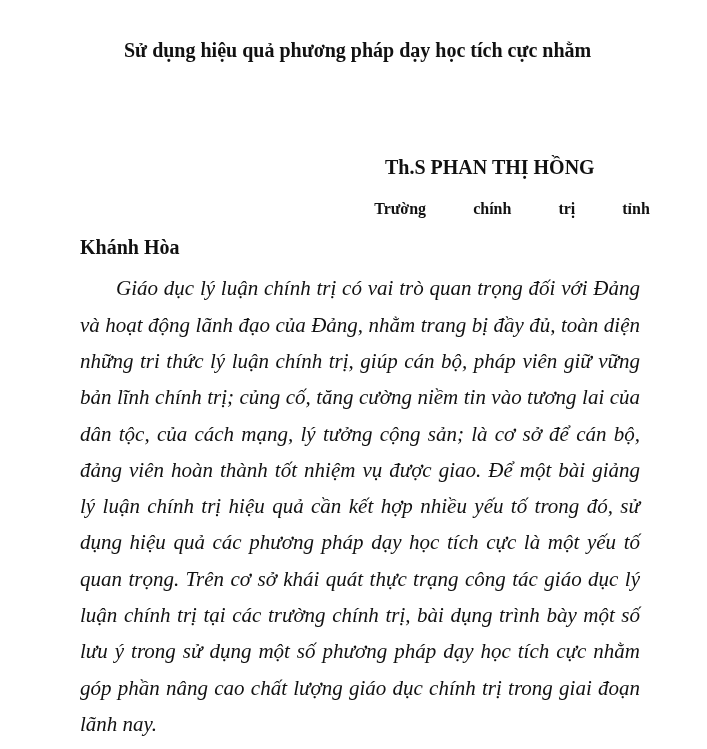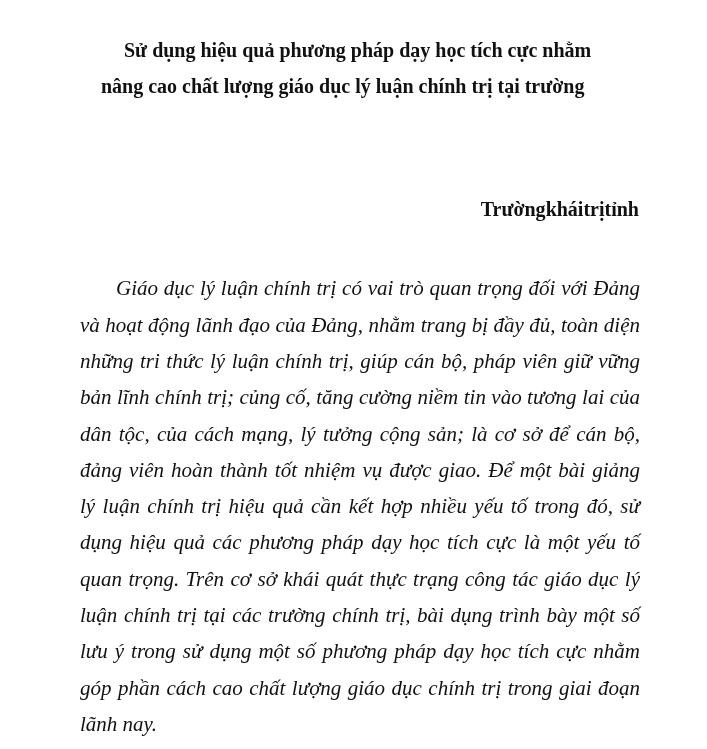--- a/index.html
+++ b/index.html
@@ -40,24 +40,25 @@
     font-size: 20px;
     line-height: 24px;
     white-space: nowrap;
   }
   .affil-1 {
     position: absolute;
     left: 385px;
     top: 189px;
     width: 254px;
     font-weight: bold;
-    font-size: 20px;
+    font-size: 16px;
     line-height: 24px;
     display: flex;
-    justify-content: flex-end;
+    justify-content: center;
+    gap: 47px;
   }
   .affil-2 {
     position: absolute;
     left: 80px;
     top: 227px;
     font-weight: bold;
     font-size: 20px;
     line-height: 24px;
     white-space: nowrap;
   }
@@ -91,43 +92,44 @@
     margin-right: 22px;
     vertical-align: top;
   }
 </style>
 </head>
 <body>
 
 <div class="page">
 
   <div class="title-line t1">Sử dụng hiệu quả phương pháp dạy học tích cực nhằm</div>
-  <div class="title-line t2">nâng cao chất lượng giáo dục lý luận chính trị tại trường</div>
 
+  <div class="author">Th.S PHAN THỊ HỒNG</div>
 
   <div class="affil-1">
     <span>Trường</span>
-    <span>khái</span>
+    <span>chính</span>
     <span>trị</span>
     <span>tỉnh</span>
   </div>
+  <div class="affil-2">Khánh Hòa</div>
 
   <div>
     <div class="body-text justify indent" style="top:268px">Giáo dục lý luận chính trị có vai trò quan trọng đối với Đảng</div>
     <div class="body-text justify" style="top:305px">và hoạt động lãnh đạo của Đảng, nhằm trang bị đầy đủ, toàn diện</div>
     <div class="body-text justify" style="top:341px">những tri thức lý luận chính trị, giúp cán bộ, pháp viên giữ vững</div>
     <div class="body-text justify" style="top:377px">bản lĩnh chính trị; củng cố, tăng cường niềm tin vào tương lai của</div>
     <div class="body-text justify" style="top:414px">dân tộc, của cách mạng, lý tưởng cộng sản; là cơ sở để cán bộ,</div>
     <div class="body-text justify" style="top:450px">đảng viên hoàn thành tốt nhiệm vụ được giao. Để một bài giảng</div>
     <div class="body-text justify" style="top:486px">lý luận chính trị hiệu quả cần kết hợp nhiều yếu tố trong đó, sử</div>
     <div class="body-text justify" style="top:522px">dụng hiệu quả các phương pháp dạy học tích cực là một yếu tố</div>
     <div class="body-text justify" style="top:559px">quan trọng. Trên cơ sở khái quát thực trạng công tác giáo dục lý</div>
     <div class="body-text justify" style="top:595px">luận chính trị tại các trường chính trị, bài dụng trình bày một số</div>
     <div class="body-text justify" style="top:631px">lưu ý trong sử dụng một số phương pháp dạy học tích cực nhằm</div>
-    <div class="body-text justify" style="top:668px">góp phần cách cao chất lượng giáo dục chính trị trong giai đoạn</div>
+    <div class="body-text justify" style="top:668px">góp phần nâng cao chất lượng giáo dục chính trị trong giai đoạn</div>
     <div class="body-text" style="top:704px">lãnh nay.</div>
   </div>
 
   <div class="cutoff">
     <span style="width:6px"></span><span style="width:4px;margin-left:60px"></span><span style="width:30px"></span><span style="width:40px"></span><span style="width:20px"></span><span style="width:50px"></span><span style="width:35px"></span>
   </div>
 
 </div>
 
 </body></html>

